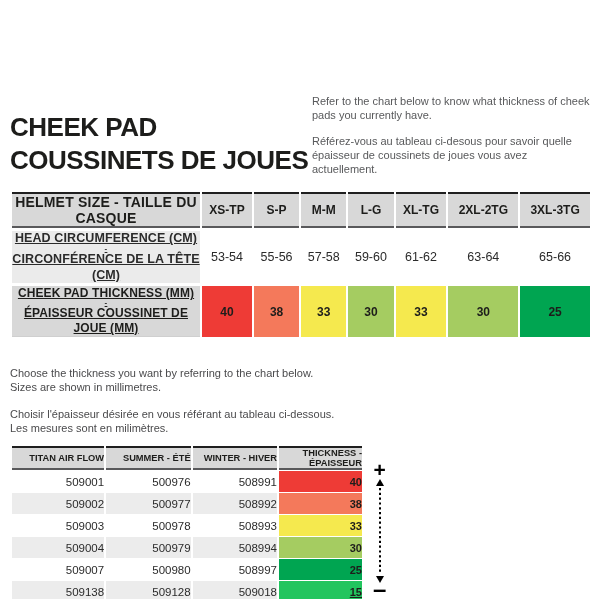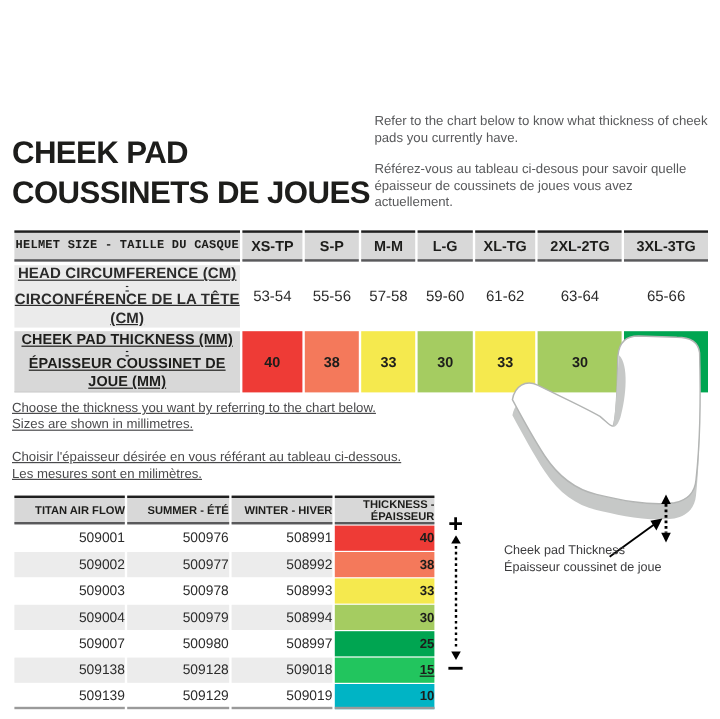--- a/index.html
+++ b/index.html
@@ -13,32 +13,32 @@
            line-height:1.25; color:#1d1d1b; }
   .intro { flex:1; padding-top:2px; font-size:11px; line-height:1.3; color:#58595b; }
   .intro p + p { margin-top:11px; }
 
   
   table { border-collapse:separate; }
   .size-table { width:582px; margin-top:13px; border-spacing:2px 3px; }
   .size-table td { text-align:center; vertical-align:middle; }
   .size-table .hd { background:#d8d8d8; height:26px; border-top:2px solid #1f1f1f;
                     border-bottom:2px solid #59595b; font-weight:bold; }
-  .size-table .hd.lab { font-size:10px; letter-spacing:0.2px;font-family:Liberation Mono, monospace; }
+  .size-table .hd.lab { font-size:14px; letter-spacing:0.2px; }
   .size-table .hd.sz  { font-size:12px; }
   .lab-col { width:188px; }
   .rowlab { font-weight:bold; font-size:9.5px; line-height:1.25; letter-spacing:0.1px;text-decoration:underline; }
   .rowlab .dash { font-size:8px; line-height:0.6; }
   .circ-row td { height:38px; font-size:12.5px; color:#2b2b2b; }
   .circ-row .rowlab { background:#ebebeb; }
   .thick-row td { height:46px; font-size:12px; font-weight:bold; }
   .thick-row .rowlab { background:#d8d8d8; border-bottom:1px solid #cfcfcf; }
 
   
-  .choose { margin-top:3px; font-size:11px; line-height:1.3; color:#4a4a4c;text-decoration:underline; }
+  .choose { margin-top:26px; font-size:11px; line-height:1.3; color:#4a4a4c; }
   .choose p + p { margin-top:12px; }
 
   
   .bottom { display:flex; margin-top:0; }
   .left-col { width:392px; }
   .parts-wrap { display:flex; align-items:flex-start; margin-top:10px; }
   .parts-table { width:354px; border-spacing:2px 1px; }
   .parts-table td { text-align:right; vertical-align:middle;margin-top:36px; }
   .parts-table .hd { background:#d8d8d8; height:19px; border-top:2px solid #1f1f1f;
                      border-bottom:2px solid #59595b; font-weight:bold; font-size:9.3px; }
@@ -192,47 +192,15 @@
           <svg width="10" height="104" viewBox="0 0 10 104">
             <polygon points="5,0 9,7 1,7" fill="#000"></polygon>
             <line x1="5" y1="9" x2="5" y2="95" stroke="#000" stroke-width="2" stroke-dasharray="2.2 2.6"></line>
             <polygon points="5,104 9,97 1,97" fill="#000"></polygon>
           </svg>
           <div class="minus">–</div>
         </div>
       </div>
     </div>
 
-    <div class="illus">
-      <svg width="195" height="250" viewBox="0 0 195 250">
-
-        <path d="M 25 78 C 27 67, 36 61, 46 66 C 62 74, 84 84, 98 92
-                 C 103 96, 107 101, 109 100 C 113 89, 112 58, 113 41
-                 C 114 30, 120 25, 130 25 L 162 26 C 172 26, 180 29, 181 39
-                 C 182 75, 181 118, 178 145 C 177 156, 170 162, 160 164
-                 C 138 167, 112 161, 95 157 C 78 153, 64 143, 52 125
-                 C 43 111, 33 93, 25 78 Z" fill="#c6c8c7"></path>
-
-        <path d="M 25 65 C 27 54, 36 48, 46 53 C 62 61, 84 71, 98 79
-                 C 103 83, 107 88, 109 87 C 113 76, 112 45, 113 28
-                 C 114 17, 120 12, 130 12 L 162 13 C 172 13, 180 16, 181 26
-                 C 182 62, 181 105, 178 132 C 177 143, 170 149, 160 151
-                 C 138 154, 112 148, 95 144 C 78 140, 64 130, 52 112
-                 C 43 98, 33 80, 25 65 Z" fill="#ffffff" stroke="#b3b5b4" stroke-width="1.2"></path>
-
-        <path d="M 109 87 C 112 70, 112 45, 114 28 C 122 36, 120 62, 115 80
-                 C 113 86, 110 89, 109 87 Z" fill="#c6c8c7"></path>
-
-        <line x1="153" y1="152" x2="153" y2="176" stroke="#000" stroke-width="2.4" stroke-dasharray="2.2 2.4"></line>
-        <polygon points="153,144 157,152 149,152" fill="#000"></polygon>
-        <polygon points="153,184 157,176 149,176" fill="#000"></polygon>
-
-        <line x1="106" y1="196" x2="146" y2="167" stroke="#000" stroke-width="1.6"></line>
-        <polygon points="150,164 145,174 140,166" fill="#000"></polygon>
-      </svg>
-      <div class="caption">
-        <div>Cheek pad Thickness</div>
-        <div>Épaisseur coussinet de joue</div>
-      </div>
-    </div>
   </div>
 
 </div>
 
 </body></html>

